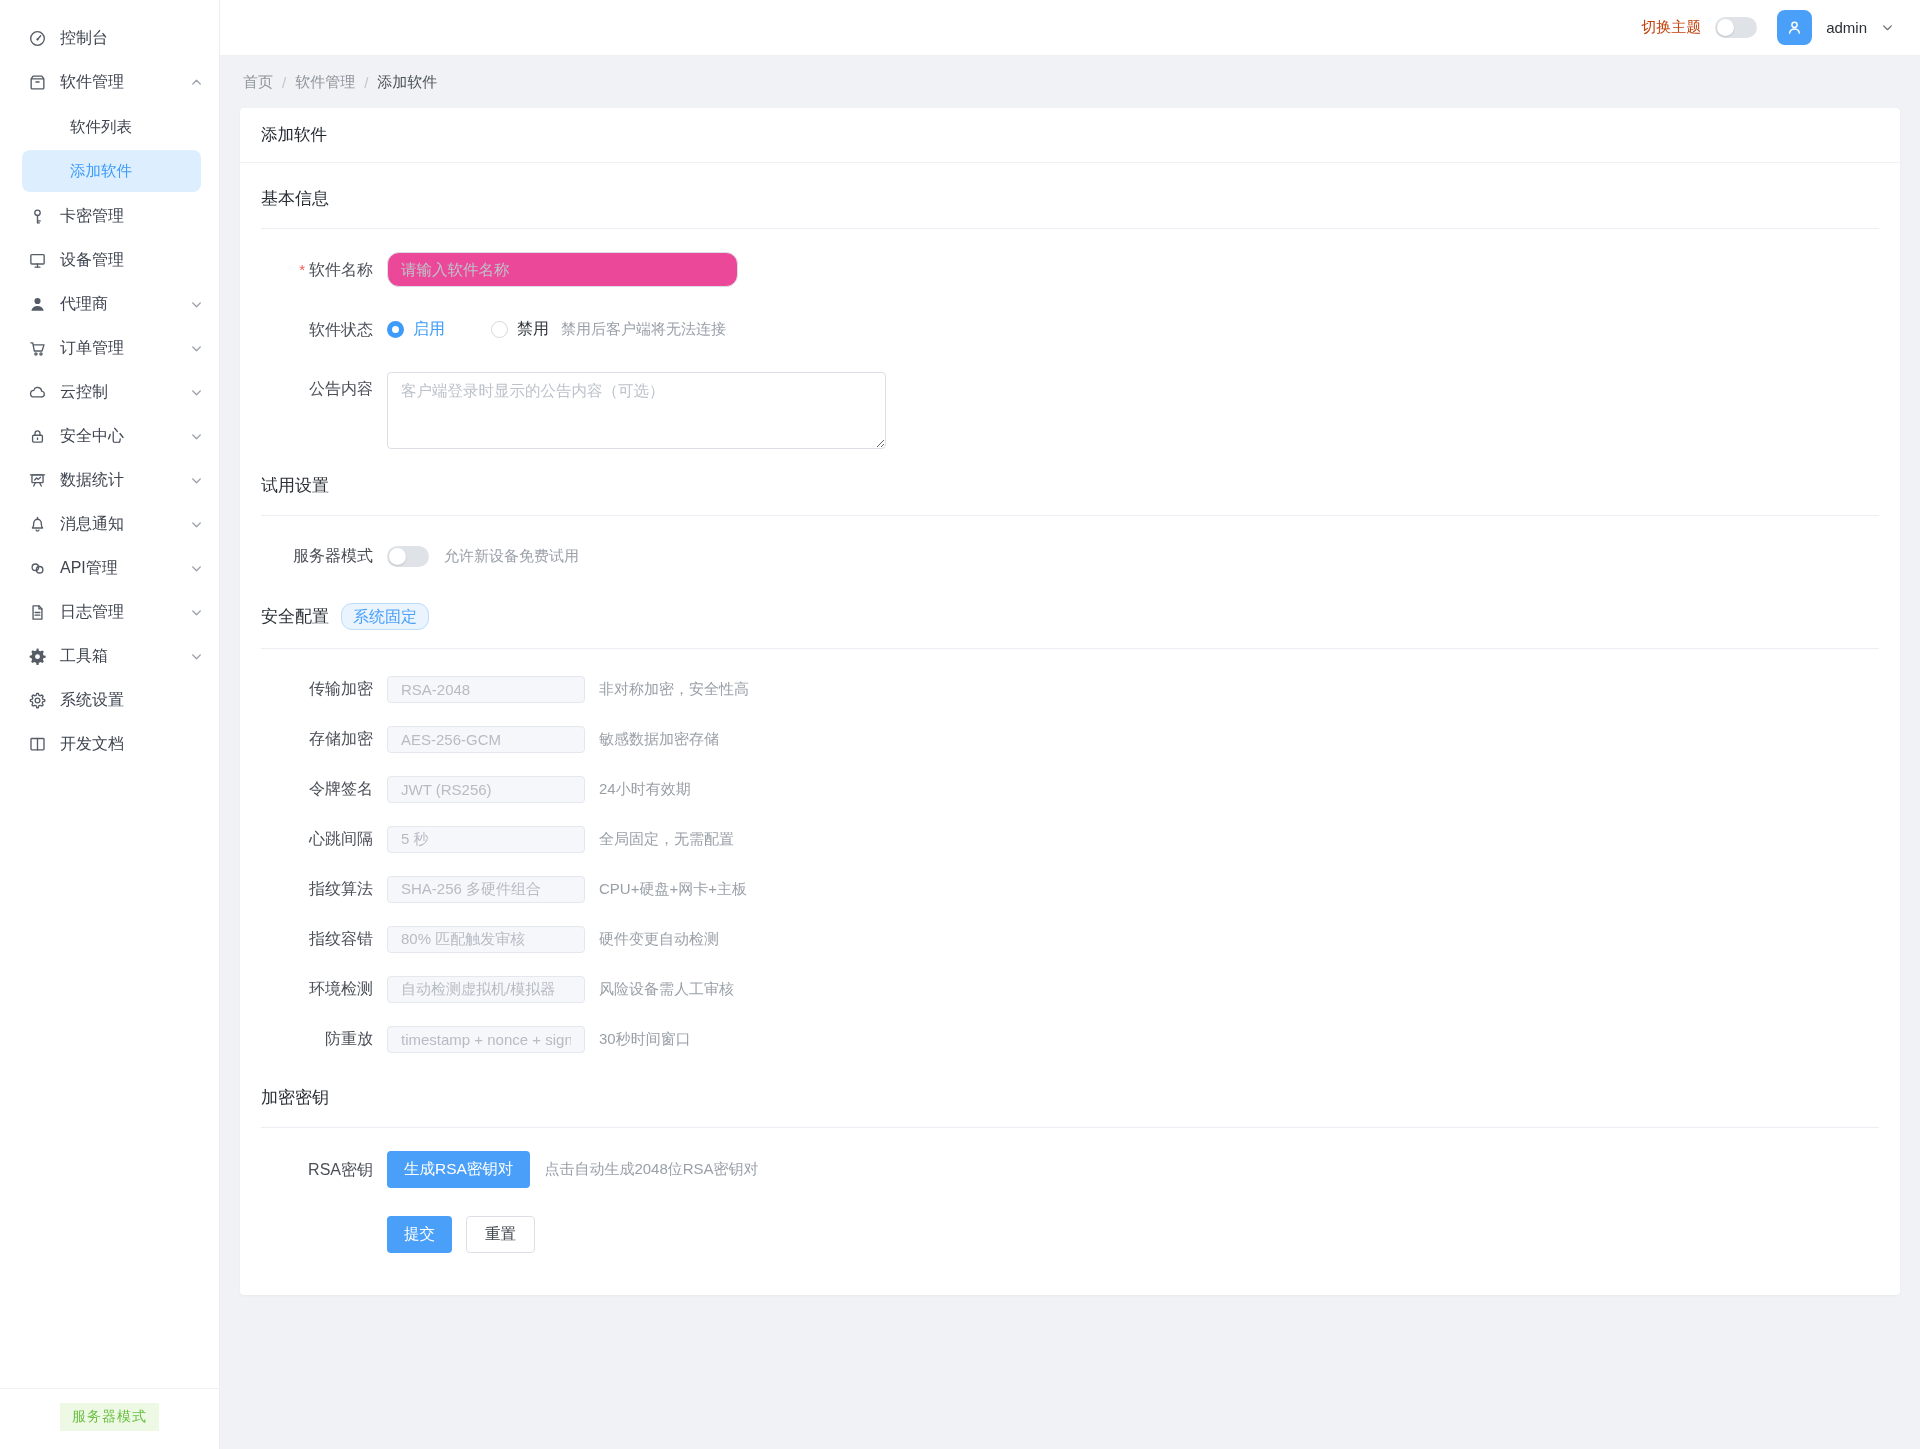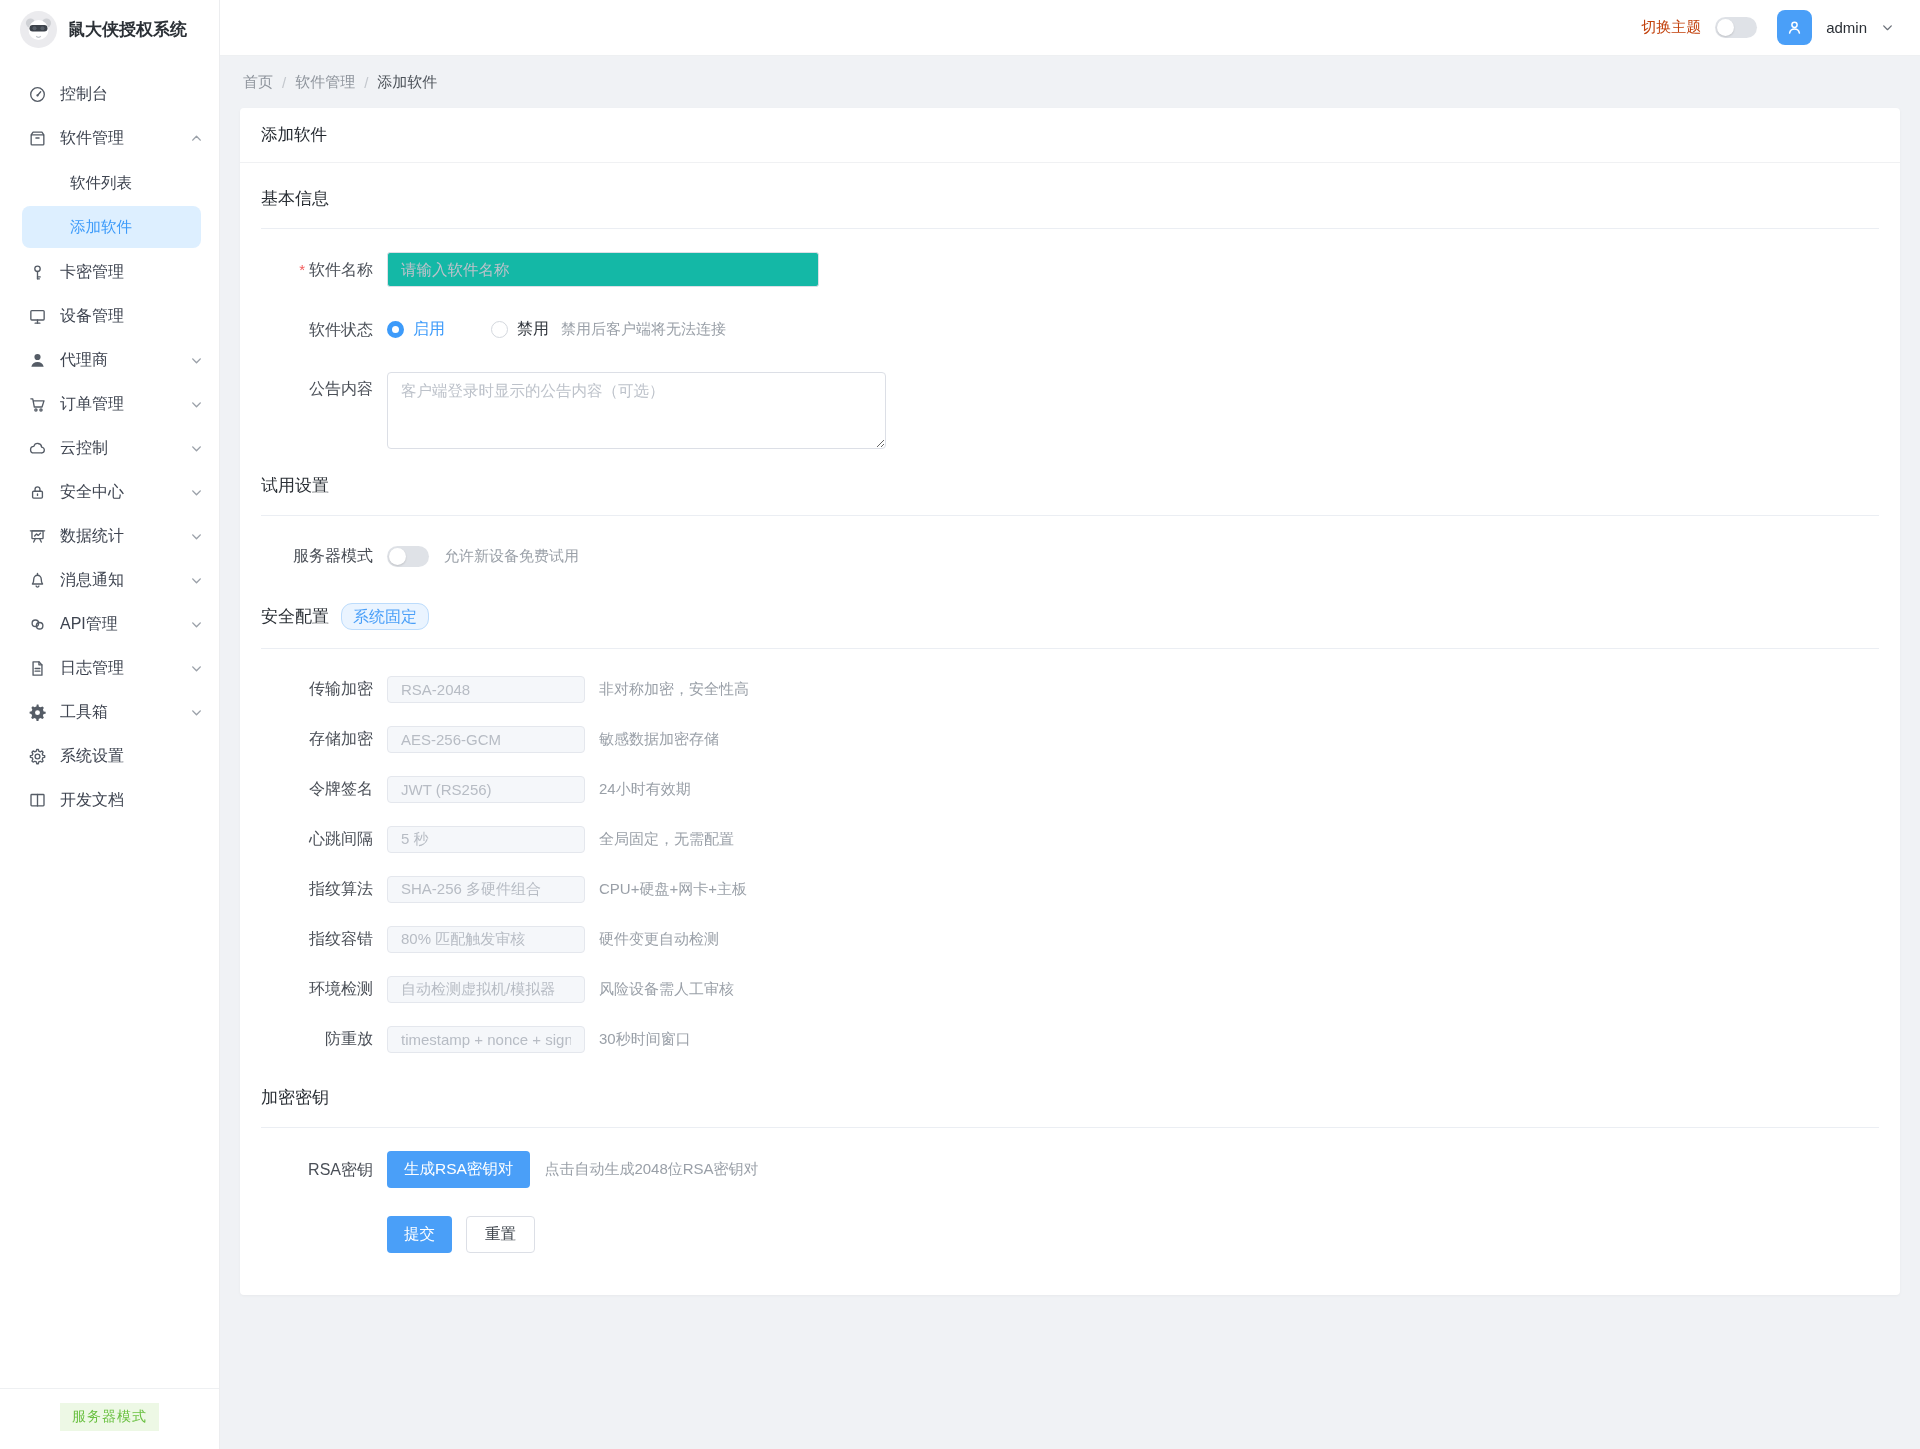--- a/index.html
+++ b/index.html
@@ -78,22 +78,22 @@
     font-size:16px; font-weight:400; color:#4a9ff8; background:#eaf4ff;
     border:1px solid #bcdcfc; border-radius:11px; padding:3px 11px; line-height:1.2;
   }
 
   .form-row { display:flex; align-items:center; margin-bottom:25px; }
   .form-row.align-top { align-items:flex-start; }
   .form-label { width:112px; flex:none; text-align:right; margin-right:14px; font-size:16px; color:#4a4f57; line-height:34px; }
   .form-label.required::before { content:"*"; color:#f25a5a; margin-right:4px; font-size:15px; }
 
   .text-input {
-    width:432px; height:35px; border:1px solid #dcdfe6; border-radius:3px;
-    padding:0 13px; font-size:15.5px; color:#333; outline:none; background:#14b8a6;
+    width:351px; height:35px; border:1px solid #dcdfe6; border-radius:12px;
+    padding:0 13px; font-size:15.5px; color:#333; outline:none; background:#ec4899;
     font-family:inherit;
   }
   .text-input::placeholder, textarea::placeholder { color:#bdc2ca; }
   textarea.announce {
     width:499px; height:77px; border:1px solid #dcdfe6; border-radius:4px;
     padding:8px 13px; font-size:15.5px; color:#333; outline:none; resize:both;
     font-family:inherit;
   }
 
   .radio-group { display:flex; align-items:center; height:35px; }
@@ -120,35 +120,20 @@
   .btn-plain { background:#fff; color:#3c424a; border:1px solid #dcdfe6; height:37px; padding:0 18px; }
   .btn-row { margin-top:28px; margin-bottom:0; }
   .btn-gap { width:14px; flex:none; }
 </style>
 </head>
 <body>
 
 <div class="app">
 
   <aside class="sidebar">
-    <div class="logo-row">
-      <span class="logo-avatar">
-        <svg viewBox="0 0 37 37">
-          <circle cx="18.5" cy="18.5" r="18.5" fill="#ebebee"></circle>
-          <circle cx="10.5" cy="12" r="4.6" fill="#cfd1d5"></circle>
-          <circle cx="26.5" cy="12" r="4.6" fill="#cfd1d5"></circle>
-          <circle cx="18.5" cy="19" r="10" fill="#ffffff"></circle>
-          <rect x="9.5" y="14" width="18" height="6.4" rx="3.2" fill="#3d434b"></rect>
-          <circle cx="14.5" cy="17.2" r="2" fill="#596069"></circle>
-          <circle cx="22.5" cy="17.2" r="2" fill="#596069"></circle>
-          <path d="M16.5 25.5q2 1.6 4 0" stroke="#c3c6cb" stroke-width="1.2" fill="none" stroke-linecap="round"></path>
-        </svg>
-      </span>
-      <span class="logo-title">鼠大侠授权系统</span>
-    </div>
 
     <nav class="menu">
         <div class="menu-item">
           <span class="mi-icon">
             <svg viewBox="0 0 24 24" fill="none" stroke="currentColor" stroke-width="1.7" stroke-linecap="round" stroke-linejoin="round">
               <circle cx="12" cy="12" r="8.6"></circle>
               <path d="M12 13.2l4-4.6"></path>
               <circle cx="12" cy="13.2" r="0.6"></circle>
             </svg>
           </span>

